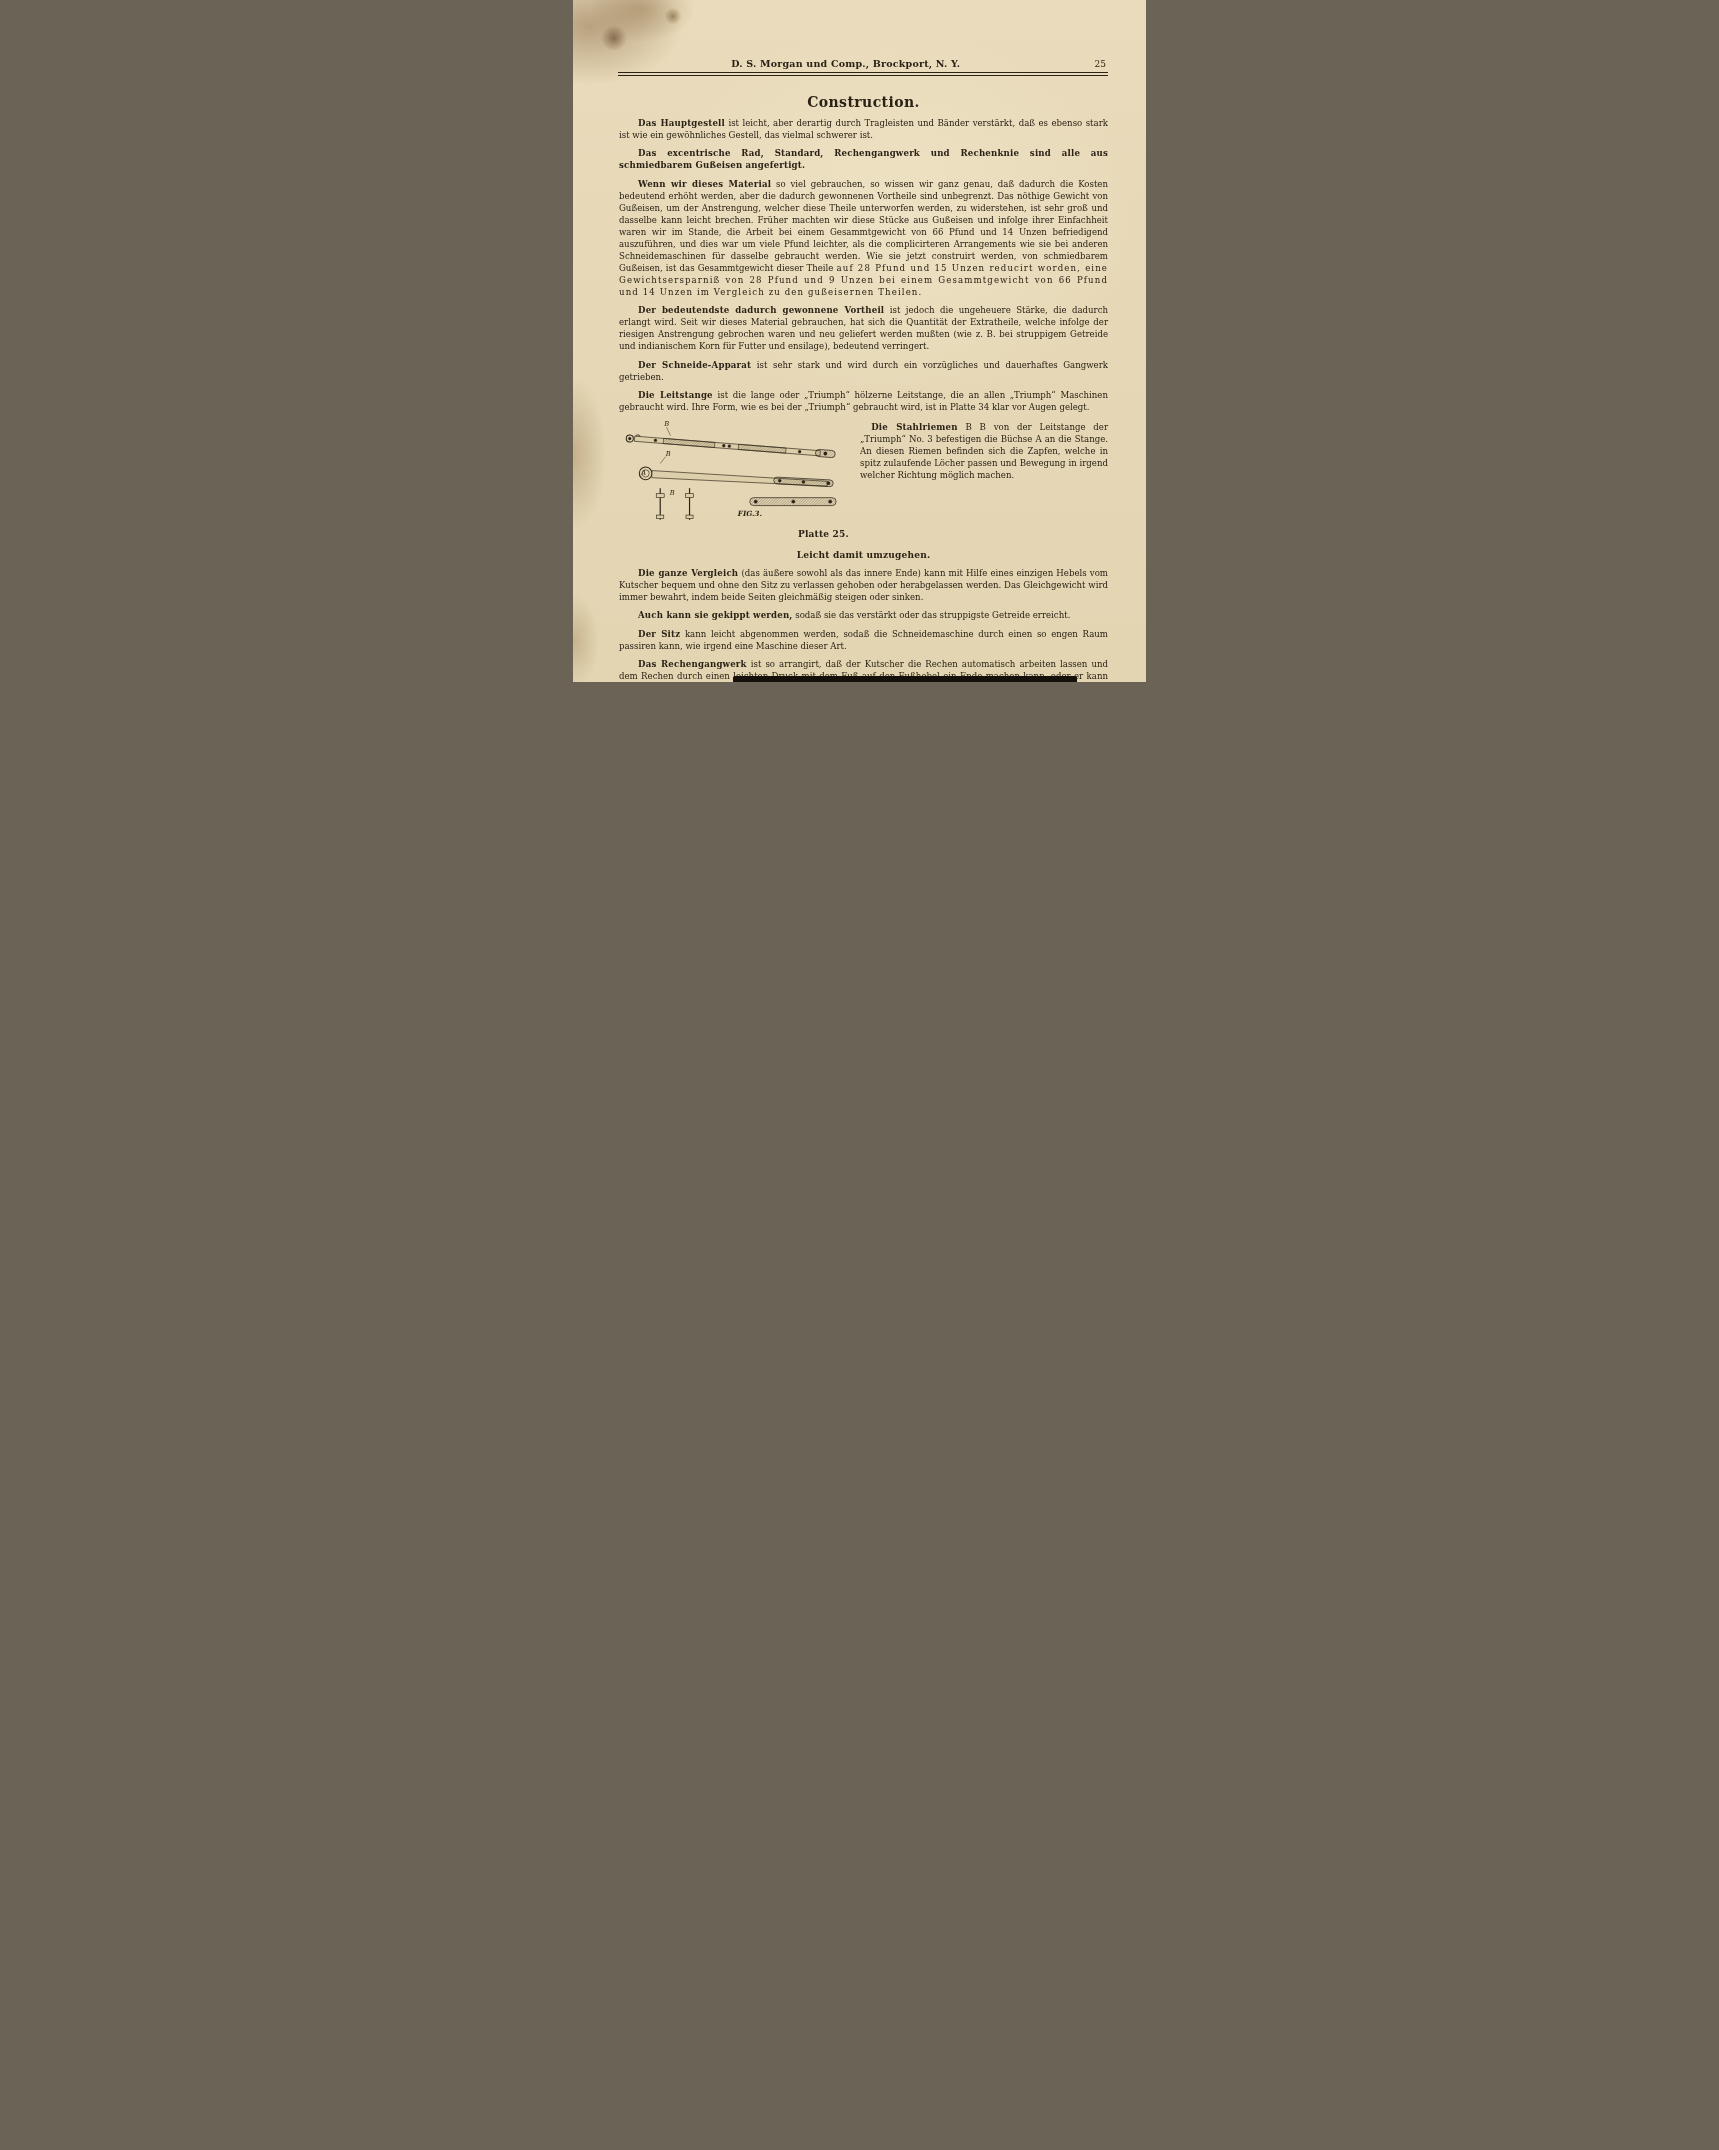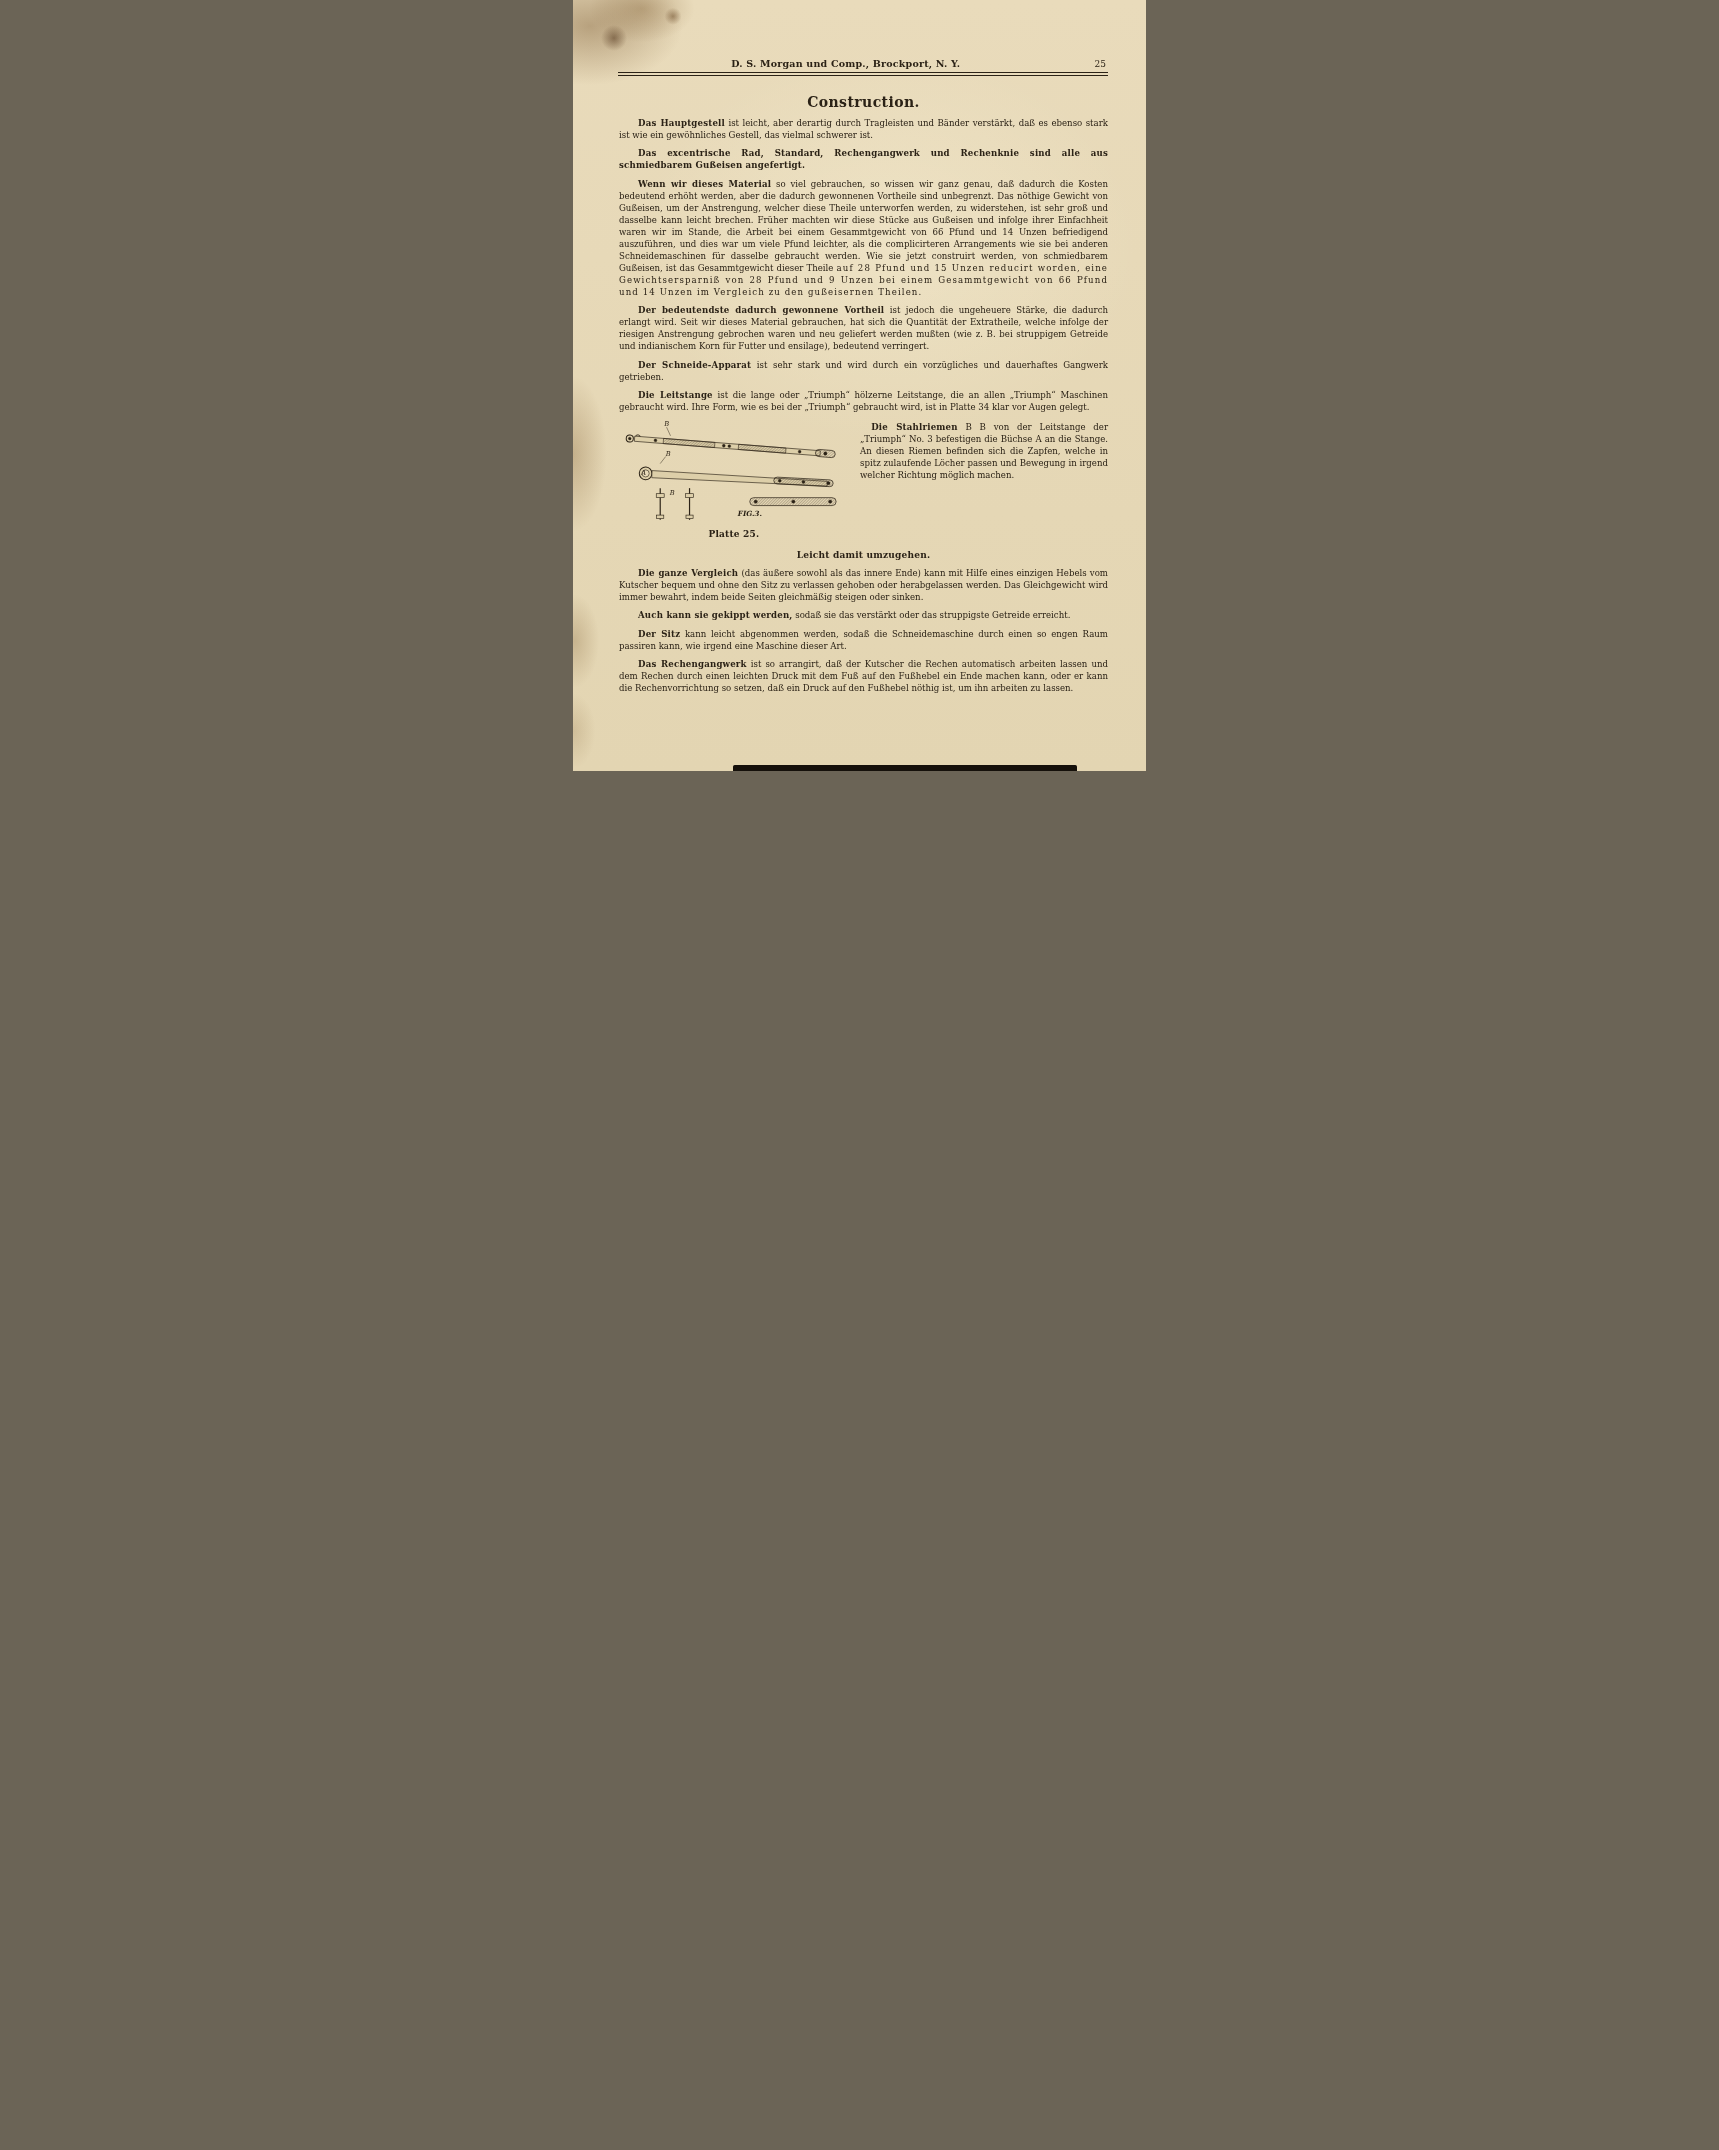--- a/index.html
+++ b/index.html
@@ -1,18 +1,18 @@
 <!DOCTYPE html>
 <html style="font-size:6.9px"><head>
 <meta charset="utf-8">
 <style>
   html,body{margin:0;padding:0;background:#6b6456;}
   .page{
     position:relative;
-    width:573px;height:771px;
+    width:573px;height:682px;
     margin:0 auto;
     font-family:"DejaVu Serif", serif;
     color:#2b2216;
     overflow:hidden;
     background:
       radial-gradient(circle 13px at 41px 38px, rgba(70,40,15,.50), rgba(70,40,15,0) 100%),
       radial-gradient(circle 8.6px at 100px 16.3px, rgba(90,55,20,.45), rgba(90,55,20,0) 100%),
       radial-gradient(ellipse 129px 82px at 17px 26px, rgba(110,75,35,.40), rgba(110,75,35,0) 72%),
       radial-gradient(ellipse 73px 47px at 69px 8.6px, rgba(120,85,40,.35), rgba(120,85,40,0) 72%),
       radial-gradient(ellipse 47px 108px at 0px 454px, rgba(120,85,40,.30), rgba(120,85,40,0) 72%),
@@ -50,21 +50,21 @@
     line-height:12px;
   }
   p b{letter-spacing:0.2px;}
   .spaced{letter-spacing:1.1px;}
   .figure-row{display:flex;gap:11.2px;margin-top:6.9px;align-items:flex-start;}
   .figure-left{width:47%;}
   .figure-left svg{width:100%;height:auto;display:block;}
   .figure-text{flex:1;}
   .figure-text p{margin-top:0.9px;text-indent:11.2px;}
   .platte{
-    width:47%;text-align:center;font-weight:bold;font-size:9px;
+    width:47%;text-align:right;font-weight:bold;font-size:9px;
     margin-top:2.6px;letter-spacing:0.2px;
   }
   .scan-strip{
     position:absolute;bottom:0;left:28%;width:60%;height:5.6px;
     background:#15100a;border-radius:1.7px 1.7px 0 0;
   }
   .fig-lbl{font-family:"DejaVu Serif", serif;font-style:italic;font-size:17px;fill:#2b2216;}
   .fig-cap{font-family:"DejaVu Serif", serif;font-style:italic;font-weight:bold;font-size:18px;fill:#2b2216;}
 </style>
 </head>

